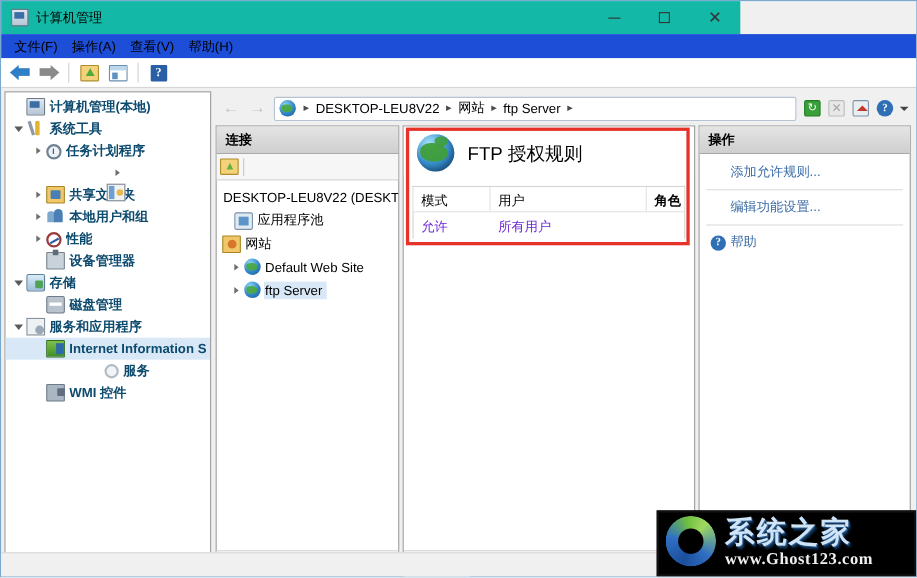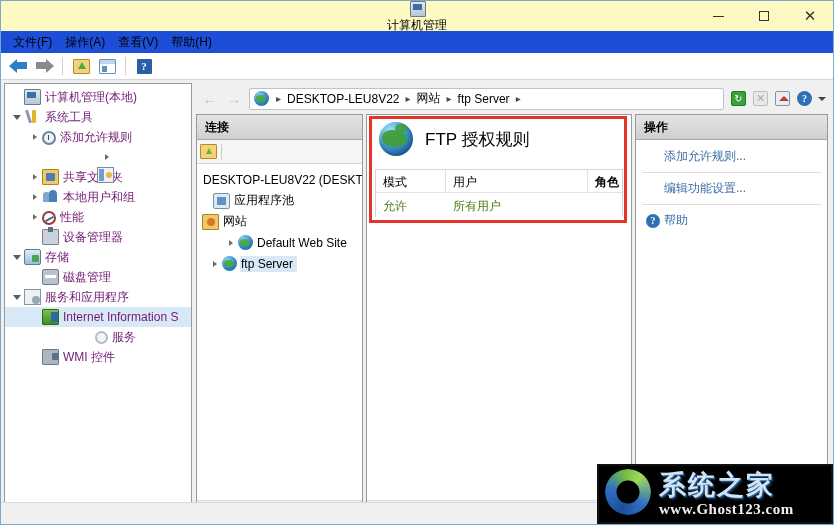--- a/index.html
+++ b/index.html
@@ -13,23 +13,23 @@
   #app {
     position: relative;
     width: 834px; height: 525px;
     background: #f0f0f0;
     border: 1px solid #7aa9d0;
     overflow: hidden;
   }
 
   
   .titlebar {
-    position: absolute; left: 0; top: 0; width: 832px; height: 30px;
-    background: #fef9c3;
-    display: flex; align-items: center; flex-direction: column;
+    position: absolute; left: 0; top: 0; width: 672px; height: 30px;
+    background: #14b8a6;
+    display: flex; align-items: center;
   }
   .titlebar .tb-icon {
     width: 16px; height: 16px; margin-left: 9px; margin-right: 7px;
     position: relative; flex: none;
   }
   .titlebar .title-text {
     font-size: 12px; color: #000; white-space: nowrap;
   }
   .winbtns { position: absolute; right: 0; top: 0; display: flex; height: 30px; }
   .winbtn {
@@ -101,21 +101,21 @@
 
   
   .tree-pane {
     position: absolute; left: 3px; top: 3px; width: 188px; height: 437px;
     background: #ffffff; border: 1px solid #9a9a9a;
     overflow: hidden;
   }
   .tree-body { position: absolute; left: 0; top: 0; right: 0; bottom: 17px; overflow: hidden; padding-top: 3px; }
   .tnode {
     display: flex; align-items: center; height: 20px; white-space: nowrap;
-    font-size: 12px; color: #701a75; padding-right: 2px;
+    font-size: 12px; color: #0c4a6e; padding-right: 2px; font-weight: bold;
   }
   .tnode.sel { background: #d9e8f7; }
   .tw { width: 15px; height: 20px; display: flex; align-items: center; justify-content: center; flex: none; }
   .chev {
     width: 0; height: 0; border-left: 4px solid #6d6d6d;
     border-top: 3.5px solid transparent; border-bottom: 3.5px solid transparent;
   }
   .chev.open {
     width: 0; height: 0; border-left: 4px solid transparent; border-right: 4px solid transparent;
     border-top: 5px solid #5b5b5b; border-bottom: none;
@@ -270,21 +270,21 @@
   }
   .ftp-title { font-size: 17px; color: #000; }
   .tbl { margin: 6px 8px 0 8px; border: 1px solid #d4d4d4; border-bottom: none; background: #fff; }
   .tbl-head { display: flex; height: 23px; border-bottom: 1px solid #e2e2e2; background: #fff; }
   .th {
     font-size: 12px; color: #000; padding: 4px 0 0 7px; border-right: 1px solid #e2e2e2;
     white-space: nowrap; overflow: hidden;
   }
   .th:last-child { border-right: none; font-weight: bold; }
   .tbl-row { display: flex; height: 24px; }
-  .td { font-size: 12px; color: #4d7c0f; padding: 5px 0 0 7px; white-space: nowrap; overflow: hidden; }
+  .td { font-size: 12px; color: #6d28d9; padding: 5px 0 0 7px; white-space: nowrap; overflow: hidden; }
   .c1 { width: 70px; flex: none; }
   .c2 { width: 142px; flex: none; }
   .c3 { flex: 1; }
 
   
   .act-pane {
     position: absolute; left: 441px; top: 31px; width: 193px; height: 404px;
     background: #fff; border: 1px solid #9a9a9a;
   }
   .act-list { padding-top: 6px; }
@@ -416,21 +416,21 @@
             </span>
           <span class="ti i-tools"></span>
           <span class="tlabel">系统工具</span>
         </div>
 
         <div class="tnode" style="padding-left:22px;">
           <span class="tw">
               <span class="chev"></span>
             </span>
           <span class="ti i-clock"></span>
-          <span class="tlabel">添加允许规则</span>
+          <span class="tlabel">任务计划程序</span>
         </div>
 
         <div class="tnode" style="padding-left:20px;flex-direction:column;">
           <span class="tw">
               <span class="chev"></span>
             </span>
           <span class="ti i-event"></span>
           <span class="tlabel">事件查看器</span>
         </div>
 
@@ -555,21 +555,21 @@
             <span class="clabel">DESKTOP-LEU8V22 (DESKT</span>
           </div>
           <div class="cnode" style="padding-left:16px;">
             <span class="ci i-apppool"></span>
             <span class="clabel">应用程序池</span>
           </div>
           <div class="cnode" style="padding-left:5px;">
             <span class="ci i-sites"></span>
             <span class="clabel">网站</span>
           </div>
-          <div class="cnode" style="padding-left:10px;margin-left:16px;">
+          <div class="cnode" style="padding-left:10px;">
             <span class="tw">
                 <span class="chev"></span>
               </span>
             <span class="ci globe-node"></span>
             <span class="clabel">Default Web Site</span>
           </div>
           <div class="cnode sel" style="padding-left:10px;">
             <span class="tw">
                 <span class="chev"></span>
               </span>

